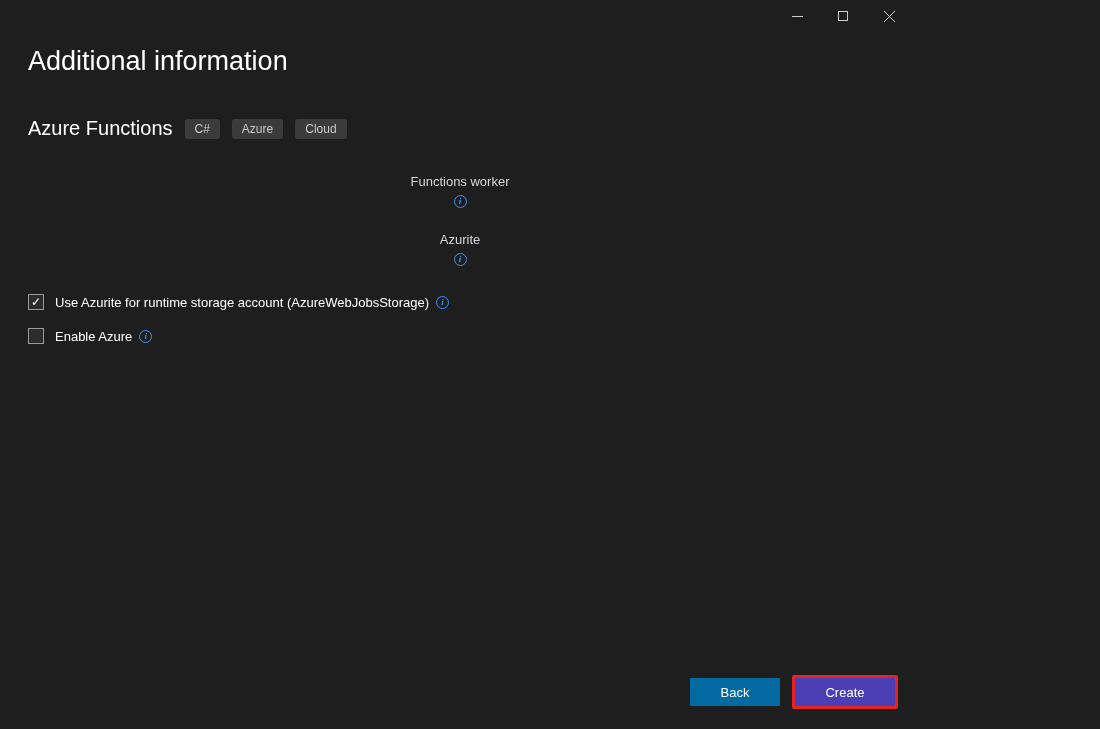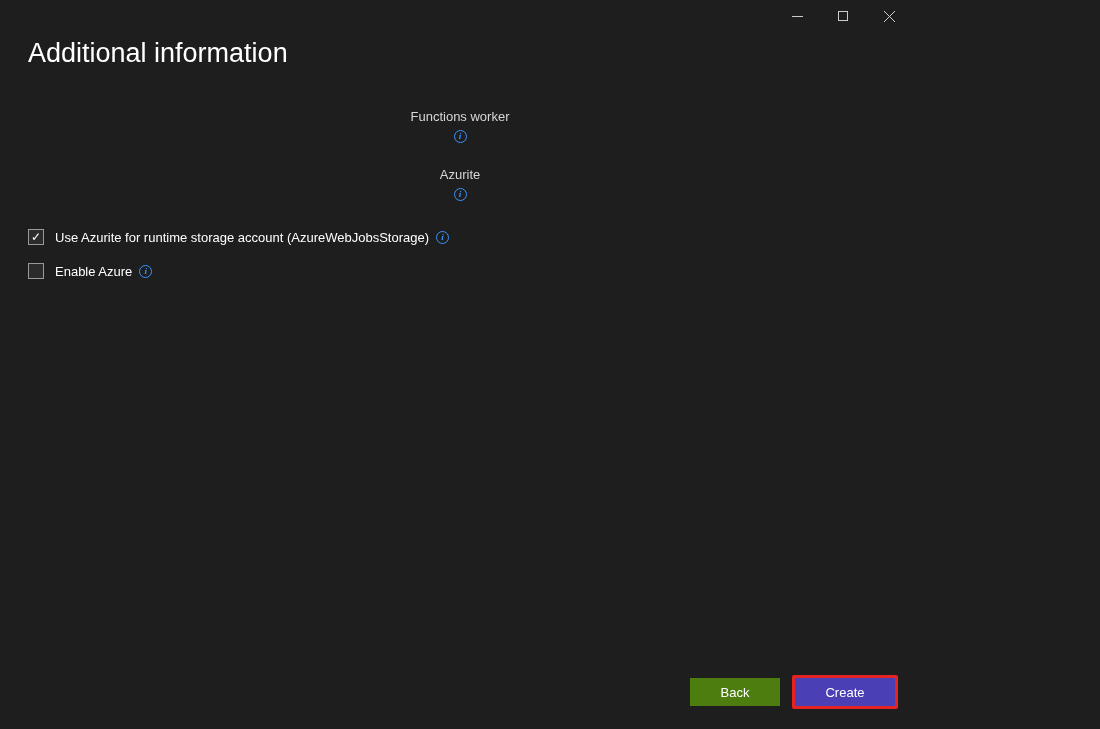--- a/index.html
+++ b/index.html
@@ -9,20 +9,21 @@
     color: #d6d6d6;
     font-family: "Segoe UI", Arial, sans-serif;
     font-size: 13px;
     overflow: hidden;
   }
   .window {
     width: 920px; height: 729px;
     position: relative;
     display: flex;
     flex-direction: column;
+    gap: 8px;
   }
   .titlebar {
     height: 32px;
     display: flex;
     justify-content: flex-end;
     align-items: center;
     padding-right: 8px;
   }
   .win-btn {
     width: 46px; height: 28px;
@@ -158,21 +159,21 @@
     border: none;
     font-size: 13px;
     font-family: inherit;
     color: #ffffff;
     display: inline-flex;
     align-items: center;
     justify-content: center;
     padding: 0 16px;
   }
   .btn-back {
-    background: #4d7c0f;
+    background: #0369a1;
     text-underline-offset: 2px;
   }
   .btn-create-wrap {
     border: 3px solid #e62323;
     border-radius: 2px;
     padding: 0;
   }
   .btn-create {
     background: #4b3fb5;
     min-width: 100px;
@@ -199,20 +200,26 @@
           <line x1="0" y1="0" x2="11" y2="11" stroke-width="1"></line>
           <line x1="11" y1="0" x2="0" y2="11" stroke-width="1"></line>
         </svg>
     </div>
   </div>
 
   <div class="content">
 
     <h1 class="page-title">Additional information</h1>
 
+    <div class="template-row">
+      <span class="template-name">Azure Functions</span>
+      <span class="tag">C#</span>
+      <span class="tag">Azure</span>
+      <span class="tag">Cloud</span>
+    </div>
 
     <div class="field-block">
       <div class="field-label">
         <span>Functions worker</span>
         <span class="info-icon small">i</span>
       </div>
     </div>
 
     <div class="field-block">
       <div class="field-label">

